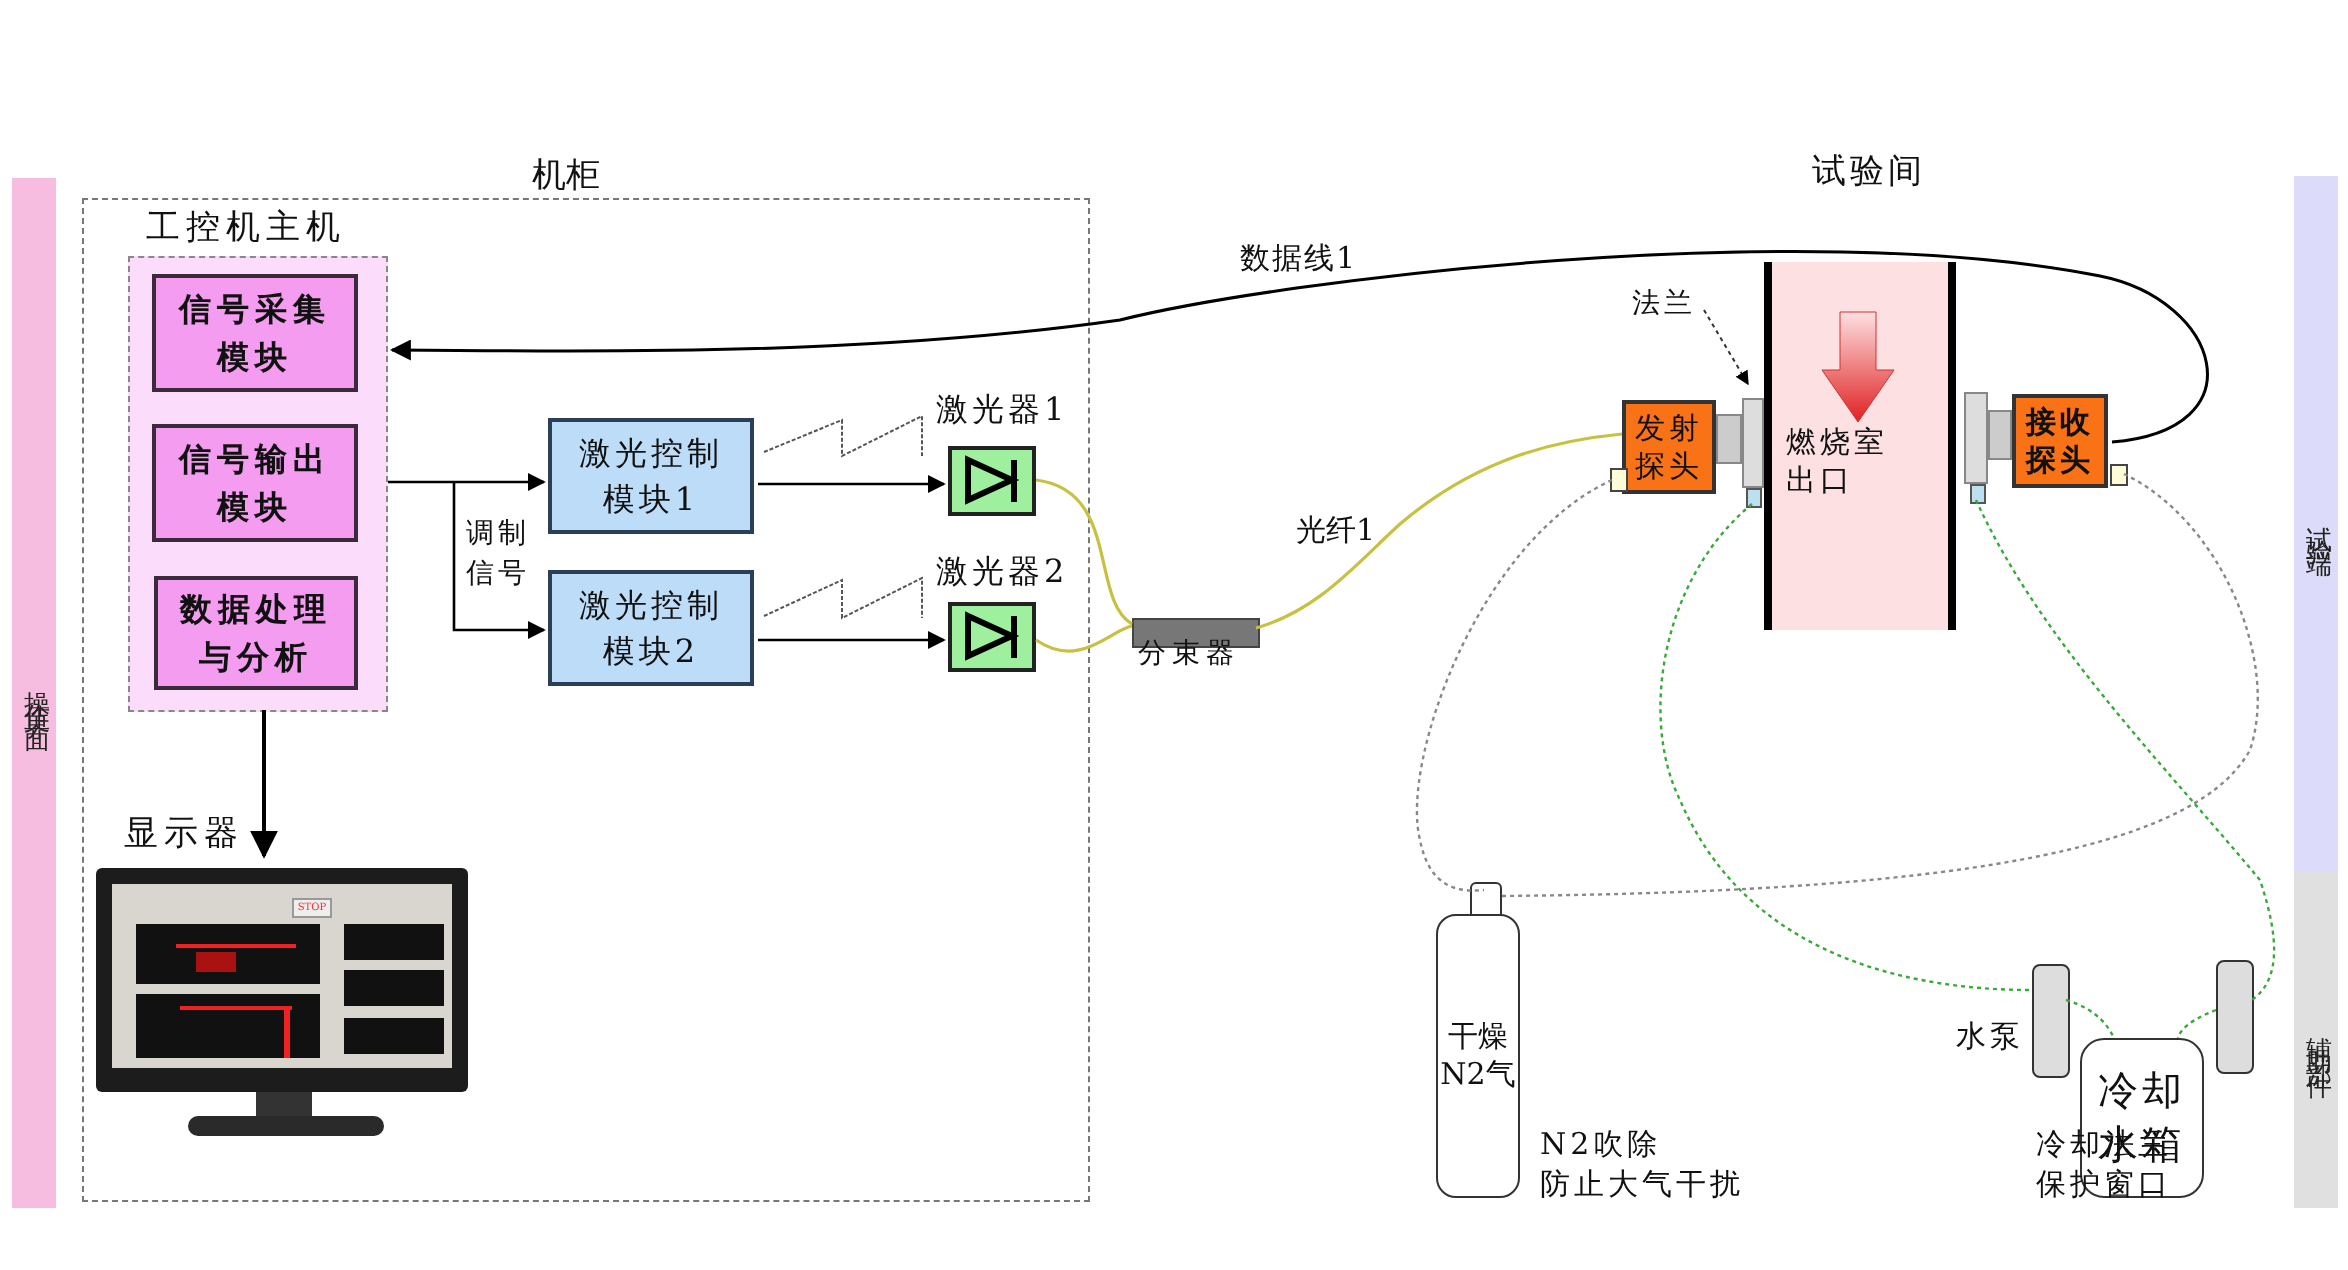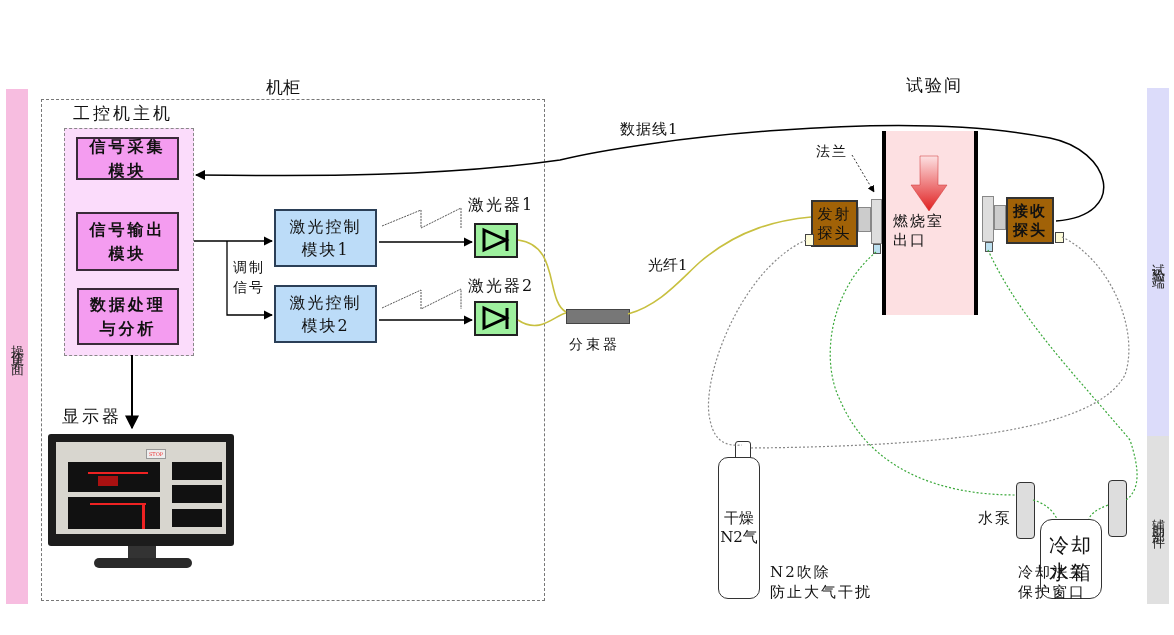--- a/index.html
+++ b/index.html
@@ -7,21 +7,21 @@
        font-family:"DejaVu Serif","Liberation Serif",serif;color:#111;}
   .abs{position:absolute;}
   .sidebar{position:absolute;display:flex;align-items:center;justify-content:center;
            writing-mode:vertical-rl;font-size:13px;letter-spacing:6px;color:#222;}
   .label{position:absolute;white-space:nowrap;}
   .bold{font-weight:normal;}
   .box{position:absolute;box-sizing:border-box;display:flex;align-items:center;justify-content:center;
        text-align:center;line-height:1.45;}
   .pinkmod{background:#f49cf0;border:2px solid #3a2a3a;font-weight:bold;font-size:16px;letter-spacing:3px;}
   .bluemod{background:#bcdcf8;border:2px solid #2b3f57;font-size:16px;letter-spacing:2px;}
-  .probe{background:#a16207;border:2px solid #333;font-size:15px;letter-spacing:2px;line-height:1.25;}
+  .probe{background:#f97316;border:2px solid #333;font-size:15px;letter-spacing:2px;line-height:1.25;}
   .vt{white-space:pre-line;}
   svg{position:absolute;left:0;top:0;}
 </style>
 </head>
 <body>
 
 <div class="sidebar" style="left:6px;top:89px;width:22px;height:515px;background:#f7bde0;">
   <span>操作界面</span>
 </div>
 <div class="sidebar" style="left:1147px;top:88px;width:22px;height:348px;background:#dcdcfa;">
@@ -29,21 +29,21 @@
 </div>
 <div class="sidebar" style="left:1147px;top:436px;width:22px;height:168px;background:#e0e0e0;">
   <span>辅助部件</span>
 </div>
 
 <div class="abs" style="left:41px;top:99px;width:502px;height:500px;border:1px dashed #777;"></div>
 <div class="label bold" style="left:266px;top:76px;font-size:17px;">机柜</div>
 
 <div class="label bold" style="left:73px;top:102px;font-size:17px;letter-spacing:3px;">工控机主机</div>
 <div class="abs" style="left:64px;top:128px;width:128px;height:226px;background:#fbdcfb;border:1px dashed #888;"></div>
-<div class="box pinkmod vt" style="left:76px;top:137px;width:103px;height:43px;">信号采集
+<div class="box pinkmod vt" style="left:76px;top:137px;width:103px;height:59px;">信号采集
 模块</div>
 <div class="box pinkmod vt" style="left:76px;top:212px;width:103px;height:59px;">信号输出
 模块</div>
 <div class="box pinkmod vt" style="left:77px;top:288px;width:102px;height:57px;">数据处理
 与分析</div>
 
 <div class="label vt" style="left:233px;top:258px;font-size:14px;line-height:1.4;letter-spacing:2px;">调制
 信号</div>
 
 <div class="box bluemod vt" style="left:274px;top:209px;width:103px;height:58px;">激光控制
@@ -69,21 +69,21 @@
     </div>
     <div class="abs" style="left:116px;top:20px;width:50px;height:18px;background:#111;"></div>
     <div class="abs" style="left:116px;top:43px;width:50px;height:18px;background:#111;"></div>
     <div class="abs" style="left:116px;top:67px;width:50px;height:18px;background:#111;"></div>
   </div>
 </div>
 <div class="abs" style="left:128px;top:546px;width:28px;height:14px;background:#333;"></div>
 <div class="abs" style="left:94px;top:558px;width:98px;height:10px;background:#2a2a2a;border-radius:5px;"></div>
 
 <div class="abs" style="left:566px;top:309px;width:62px;height:13px;background:#777;border:1px solid #444;"></div>
-<div class="label" style="left:569px;top:336px;font-size:14px;letter-spacing:3px;text-align:center;">分束器</div>
+<div class="label" style="left:569px;top:318px;font-size:14px;letter-spacing:3px;text-align:center;">分束器</div>
 
 <div class="label" style="left:648px;top:256px;font-size:15px;">光纤1</div>
 <div class="label" style="left:620px;top:120px;font-size:15px;letter-spacing:1px;">数据线1</div>
 
 <div class="label bold" style="left:906px;top:74px;font-size:17px;letter-spacing:2px;">试验间</div>
 <div class="label" style="left:816px;top:143px;font-size:14px;letter-spacing:2px;">法兰</div>
 
 <div class="abs" style="left:882px;top:131px;width:96px;height:184px;background:#fde0e2;border-left:4px solid #000;border-right:4px solid #000;box-sizing:border-box;"></div>
 <div class="label vt" style="left:893px;top:212px;font-size:15px;line-height:1.25;letter-spacing:2px;">燃烧室
 出口</div>

